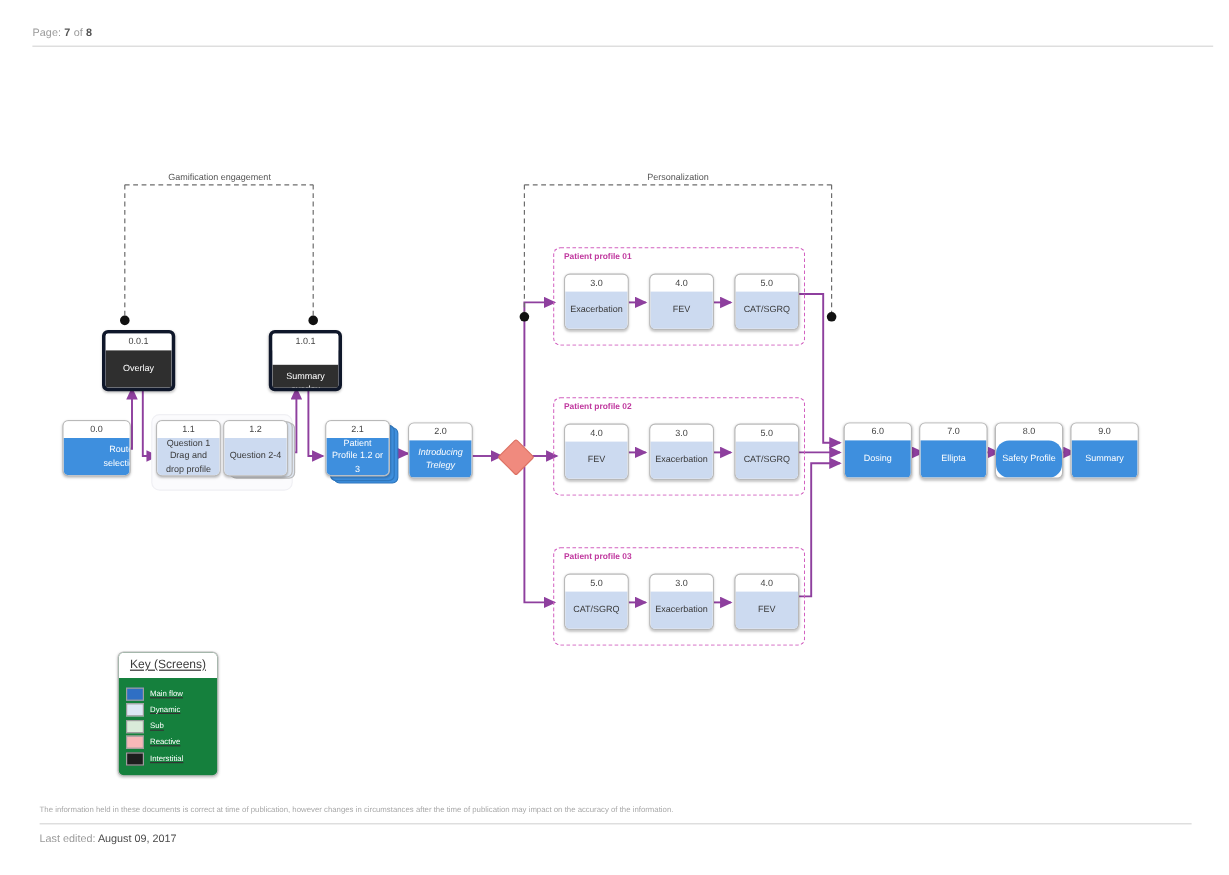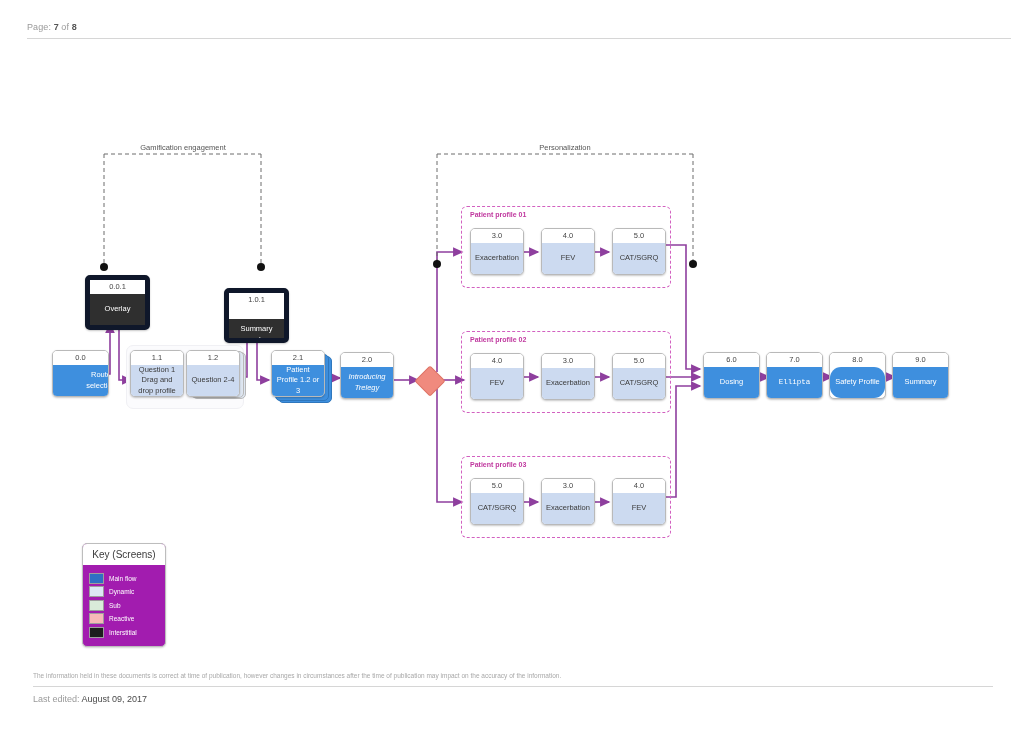--- a/index.html
+++ b/index.html
@@ -26,21 +26,21 @@
   
   .node{position:absolute;border-radius:5px;overflow:hidden;
         box-shadow:0 1px 2px rgba(0,0,0,.22);
         border:1px solid #b9b9b9;background:#fff;}
   .node .hd{height:14px;line-height:14px;text-align:center;font-size:7.5px;color:#444;background:#ffffff;}
   .node .bd{display:flex;align-items:center;justify-content:center;text-align:center;
             font-size:7.5px;line-height:1.35;padding:0 3px;}
 
   .n-main .bd{background:#3e8fde;color:#ffffff;}
   .n-dyn  .bd{background:#ccdaf0;color:#3a3a3a;}
-  .n-inter{border:5px solid #0f172a;}
+  .n-inter{border:3px solid #0f172a;}
   .n-inter .bd{background:#2f2f2f;color:#ffffff;}
 
   
   .stack{position:absolute;border-radius:5px;border:1px solid #b9b9b9;background:#dfe7f2;}
   .stack.blue{background:#3e8fde;border-color:#2f77bd;}
 
   
   .grouppanel{position:absolute;border-radius:7px;background:#fbfbfd;border:1px solid #f0f0f4;}
   .bracket-label{position:absolute;font-size:7.5px;color:#555;text-align:center;}
 
@@ -49,23 +49,23 @@
   .profbox .plabel{position:absolute;left:8px;top:4px;font-size:7px;color:#c0399f;font-weight:bold;}
 
   
   .dot{position:absolute;width:8px;height:8px;border-radius:50%;background:#111;}
 
   
   .diamond{position:absolute;width:20px;height:20px;background:#f08a7e;
            border:1px solid #dd7264;transform:rotate(45deg);border-radius:2px;}
 
   
-  .legend{position:absolute;left:82px;top:543px;width:82px;border-radius:5px;
-          background:#a21caf;border:1px solid #bdbdbd;box-shadow:0 1px 2px rgba(0,0,0,.18);
-          overflow:hidden;}
+  .legend{position:absolute;left:98px;top:543px;width:82px;border-radius:5px;
+          background:#15803d;border:1px solid #bdbdbd;box-shadow:0 1px 2px rgba(0,0,0,.18);
+          overflow:hidden;text-decoration:underline;}
   .legend .lhd{background:#ffffff;text-align:center;font-size:10px;color:#3b3b3b;
                padding:5px 0 5px;}
   .legend ul{list-style:none;margin:0;padding:5px 0 6px 6px;}
   .legend li{display:flex;align-items:center;font-size:6.5px;color:#ffffff;margin:2.5px 0;}
   .legend .sw{width:13px;height:9px;border:1px solid #9e9e9e;margin-right:5px;display:inline-block;}
 
   
   .disc{position:absolute;left:33px;top:672px;width:960px;font-size:6.5px;color:#a8a8a8;}
   .frule{position:absolute;left:33px;top:686px;width:960px;height:1px;background:#d6d6d6;}
   .lastedit{position:absolute;left:33px;top:694px;font-size:9px;color:#9a9a9a;}
@@ -149,21 +149,21 @@
 
     <div class="bracket-label" style="left:98px;top:143px;width:170px;">Gamification engagement</div>
     <div class="bracket-label" style="left:430px;top:143px;width:270px;">Personalization</div>
 
     <div class="grouppanel" style="left:126px;top:345px;width:116px;height:62px;"></div>
 
     <div class="node n-inter" style="left:85px;top:275px;width:55px;height:45px;">
       <div class="hd">0.0.1</div>
       <div class="bd" style="height:31px;">Overlay</div>
     </div>
-    <div class="node n-inter" style="left:224px;top:288px;width:55px;height:45px;">
+    <div class="node n-inter" style="left:224px;top:275px;width:55px;height:45px;">
       <div class="hd">1.0.1</div>
       <div class="bd" style="height:31px;margin-top:12px;">Summary overlay</div>
     </div>
 
     <div class="node n-main" style="left:52px;top:350px;width:55px;height:45px;">
       <div class="hd">0.0</div>
       <div class="bd" style="height:31px;padding-left:44px;">Route selection</div>
     </div>
 
     <div class="node n-dyn" style="left:130px;top:350px;width:52px;height:45px;">
@@ -239,21 +239,21 @@
       <div class="hd">4.0</div>
       <div class="bd" style="height:31px;">FEV</div>
     </div>
 
     <div class="node n-main" style="left:703px;top:352px;width:55px;height:45px;">
       <div class="hd">6.0</div>
       <div class="bd" style="height:31px;">Dosing</div>
     </div>
     <div class="node n-main" style="left:766px;top:352px;width:55px;height:45px;">
       <div class="hd">7.0</div>
-      <div class="bd" style="height:31px;font-family:Liberation Mono, monospace;">Ellipta</div>
+      <div class="bd" style="height:31px;">Ellipta</div>
     </div>
     <div class="node n-main" style="left:829px;top:352px;width:55px;height:45px;">
       <div class="hd">8.0</div>
       <div class="bd" style="height:31px;border-radius:11px;">Safety Profile</div>
     </div>
     <div class="node n-main" style="left:892px;top:352px;width:55px;height:45px;">
       <div class="hd">9.0</div>
       <div class="bd" style="height:31px;">Summary</div>
     </div>
 

